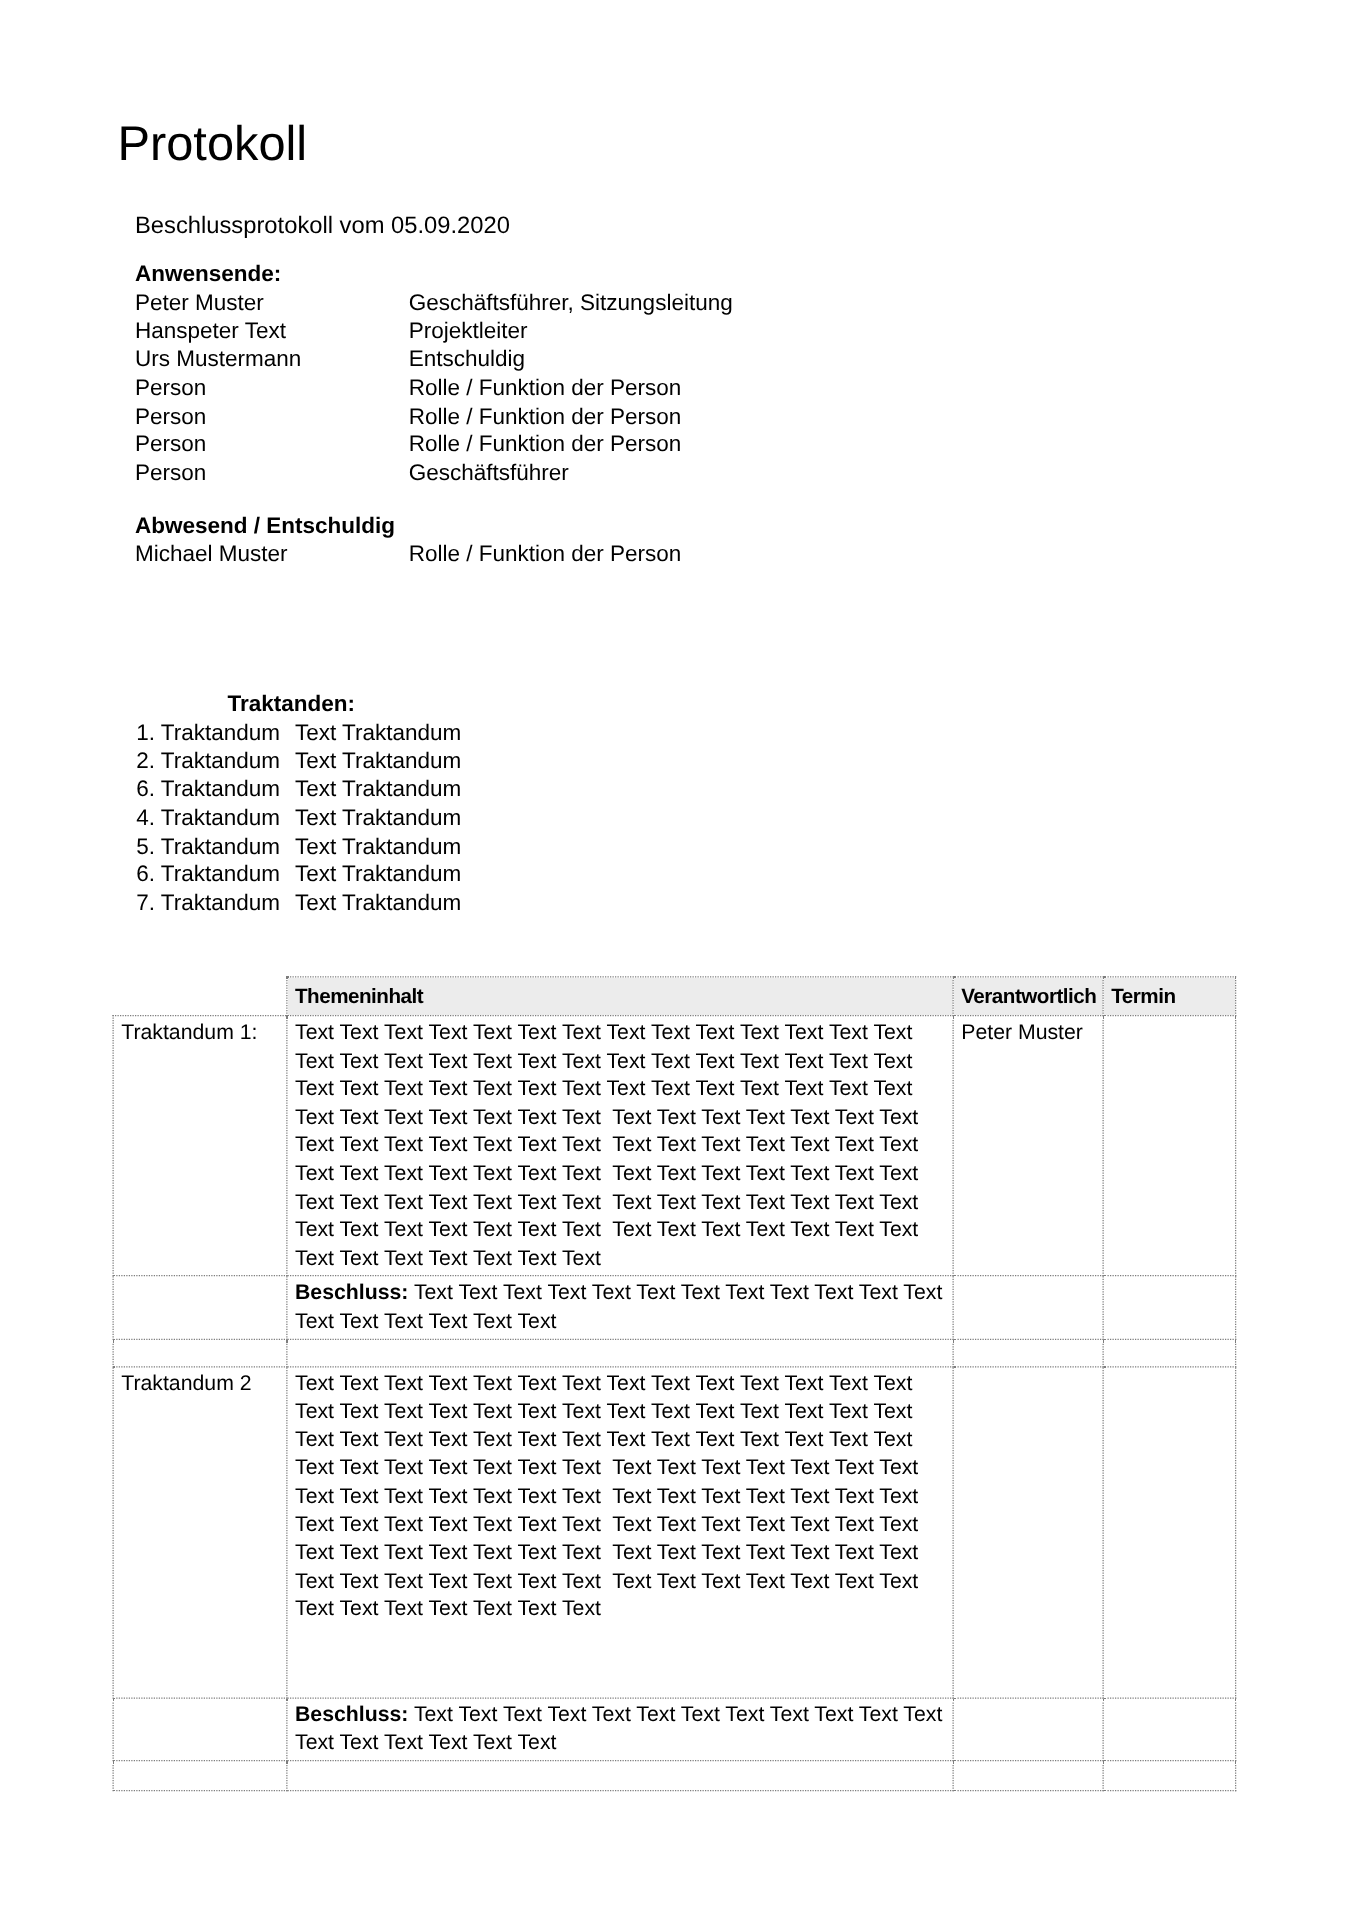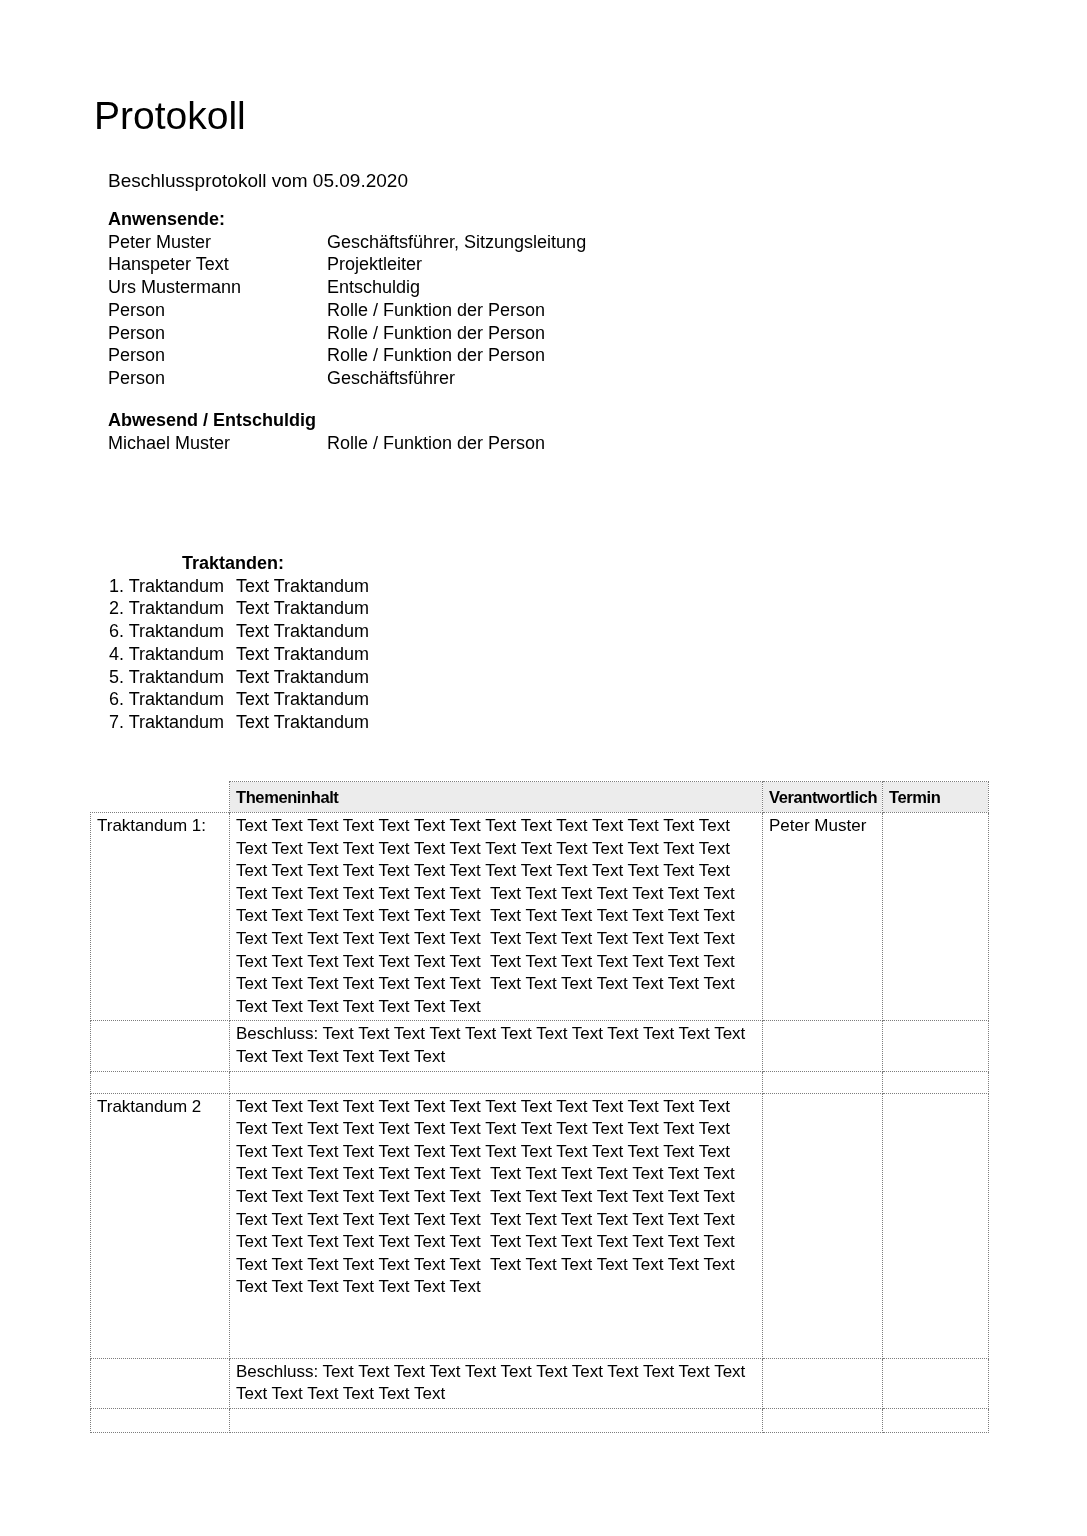--- a/index.html
+++ b/index.html
@@ -30,21 +30,21 @@
   #protocol-table td, #protocol-table th {
     border:1px dotted #7d7d7d; vertical-align:top; padding:2px 6px;
     overflow:hidden;
   }
   #protocol-table th {
     background:#ececec; text-align:left; font-weight:700;
     font-size:16.5px; letter-spacing:-0.4px; padding:4px 4px 2px 6px;margin-left:47px;
   }
   #protocol-table td.no-cell { border:none; background:transparent; }
   .line { white-space:pre; }
-  .bold { font-weight:400;text-align:right; }
+  .bold { font-weight:700;text-align:right; }
 </style>
 </head>
 <body>
 
 <div class="page">
 
   <div class="title">Protokoll</div>
   <div class="subtitle">Beschlussprotokoll vom 05.09.2020</div>
 
   <div class="block" id="attendees">

